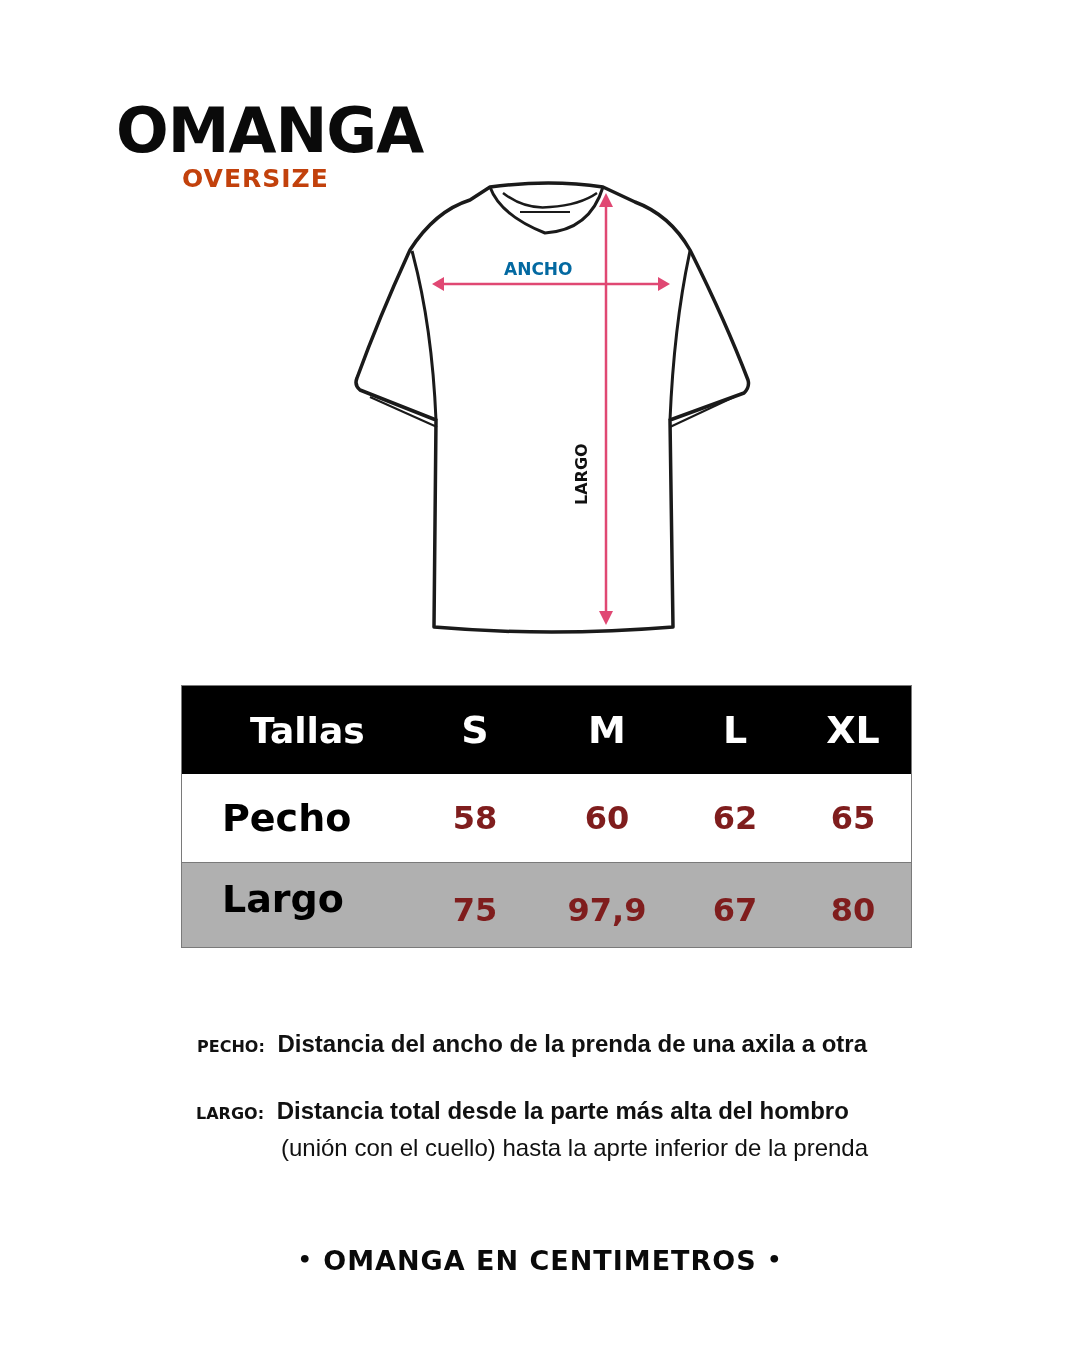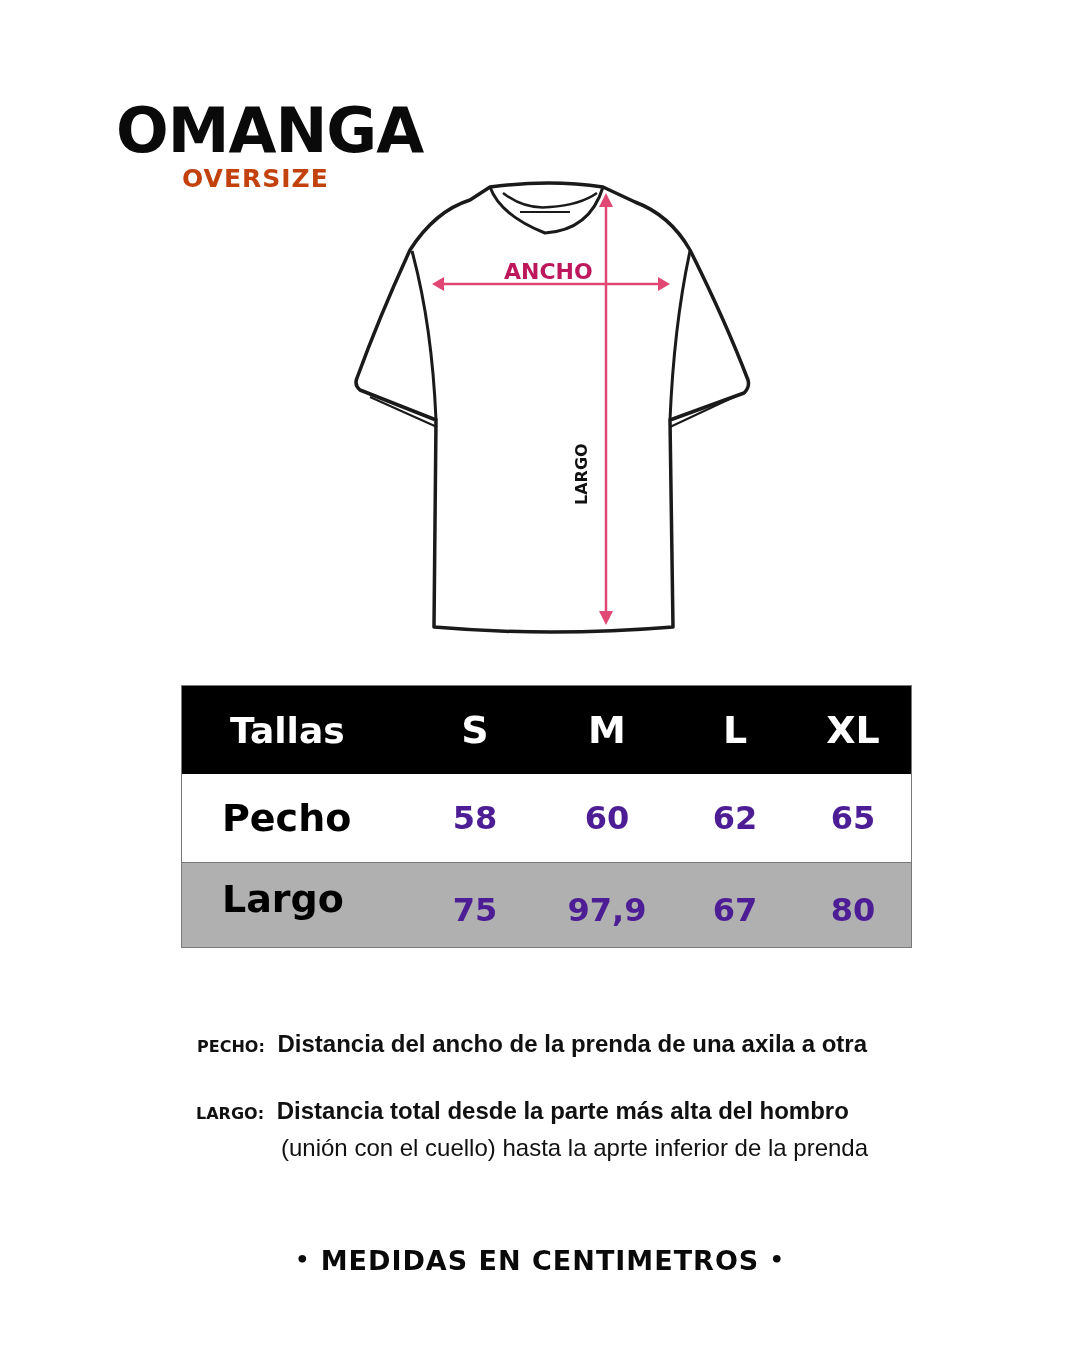--- a/index.html
+++ b/index.html
@@ -14,51 +14,51 @@
   .brand-sub {
     position: absolute; left: 66px; top: 66px;
     font-family: "DejaVu Sans", sans-serif; font-weight: bold;
     font-size: 25px; letter-spacing: 1px; color: #c2410c;
   }
 
   .shirt { position: absolute; left: 340px; top: 175px; width: 420px; height: 470px; }
   .shirt svg { width: 420px; height: 470px; }
   .ancho-label {
     position: absolute; left: 164px; top: 84px;
-    font-family: "DejaVu Sans", sans-serif; font-weight: bold; font-size: 22px; color: #be185d;
+    font-family: "DejaVu Sans", sans-serif; font-weight: bold; font-size: 17px; color: #0369a1;
     letter-spacing: 0px;
   }
   .largo-label {
     position: absolute; left: 232px; top: 330px;
     font-family: "DejaVu Sans", sans-serif; font-weight: bold; font-size: 16px; color: #111;
     transform: rotate(-90deg); transform-origin: left top;
   }
 
   .size-table {
     position: absolute; left: 181px; top: 685px; width: 731px;
     border: 1px solid #7a7a7a; border-collapse: collapse;
   }
   .row { display: flex; align-items: center; width: 100%; }
   .row.header { background: #000; height: 88px; }
   .row.pecho { background: #fff; height: 89px; border-bottom: 1px solid #7a7a7a; }
   .row.largo { background: #b0b0b0; height: 84px; }
   .cell-label {
     width: 240px; padding-left: 40px;
     font-family: "DejaVu Sans", sans-serif; font-weight: bold; font-size: 38px;
   }
-  .header .cell-label { color: #fff; padding-left: 48px; font-size: 36px; }
+  .header .cell-label { color: #fff; padding-left: 68px; font-size: 36px; }
   .pecho .cell-label { color: #000; }
   .largo .cell-label { color: #000; margin-top: -12px; }
   .cell {
     position: absolute; text-align: center; width: 130px;
     font-family: "DejaVu Sans", sans-serif; font-weight: bold;
   }
   .row { position: relative; }
   .header .cell { color: #fff; font-size: 38px; }
-  .pecho .cell, .largo .cell { color: #4c1d95; font-size: 32px; }
+  .pecho .cell, .largo .cell { color: #7f1d1d; font-size: 32px; }
   .c0 { left: 228px; } .c1 { left: 360px; } .c2 { left: 488px; } .c3 { left: 606px; }
   .largo .cell { top: 28px; }
 
   .definitions { position: absolute; left: 197px; top: 1030px; width: 740px; }
   .def { position: relative; font-family: "Liberation Sans", sans-serif; font-size: 24px; color: #111; }
   .def .term { font-family: "DejaVu Sans", sans-serif; font-weight: bold; font-size: 16px; letter-spacing: 0px; text-align: right; }
   .def-pecho { position: absolute; left: 0; top: 0; white-space: nowrap; }
   .def-largo { position: absolute; left: -1px; top: 67px; white-space: nowrap; }
   .def-largo-2 { position: absolute; left: 84px; top: 104px; white-space: nowrap; }
   .def .text { margin-left: 6px; font-weight: bold; }
@@ -137,15 +137,15 @@
     <span class="term">LARGO:</span>
     <span class="text">Distancia total desde la parte más alta del hombro</span>
   </div>
   <div class="def def-largo-2">
     <span>(unión con el cuello) hasta la aprte inferior de la prenda</span>
   </div>
 </div>
 
 <div class="footer">
   <span class="dot">•</span>
-  <span>MEDIDAS EN CENTIMETROS</span>
+  <span>OMANGA EN CENTIMETROS</span>
   <span class="dot">•</span>
 </div>
 
 </body></html>

